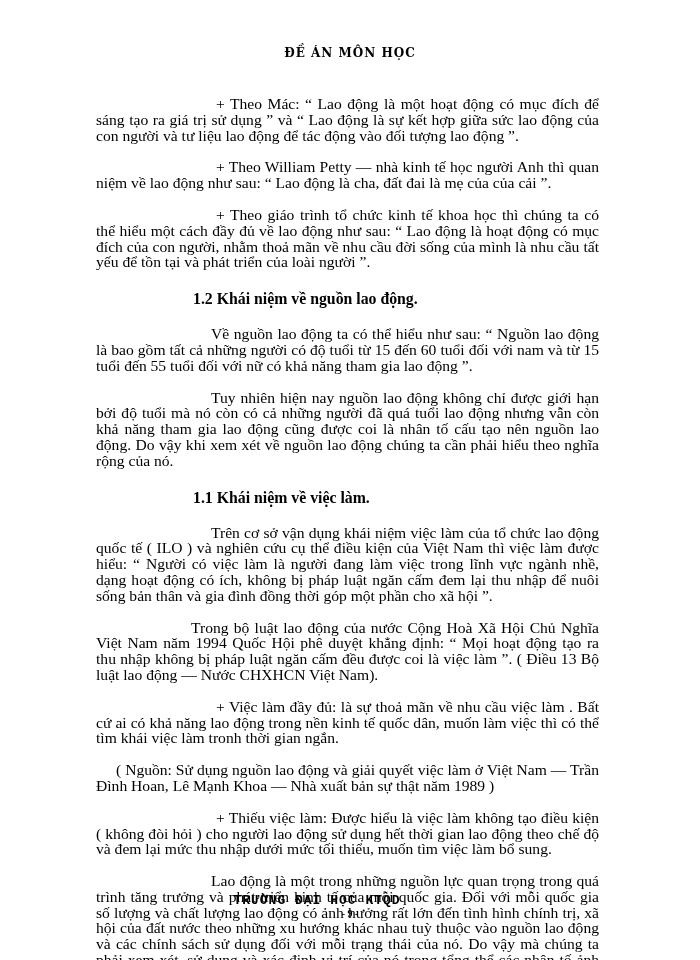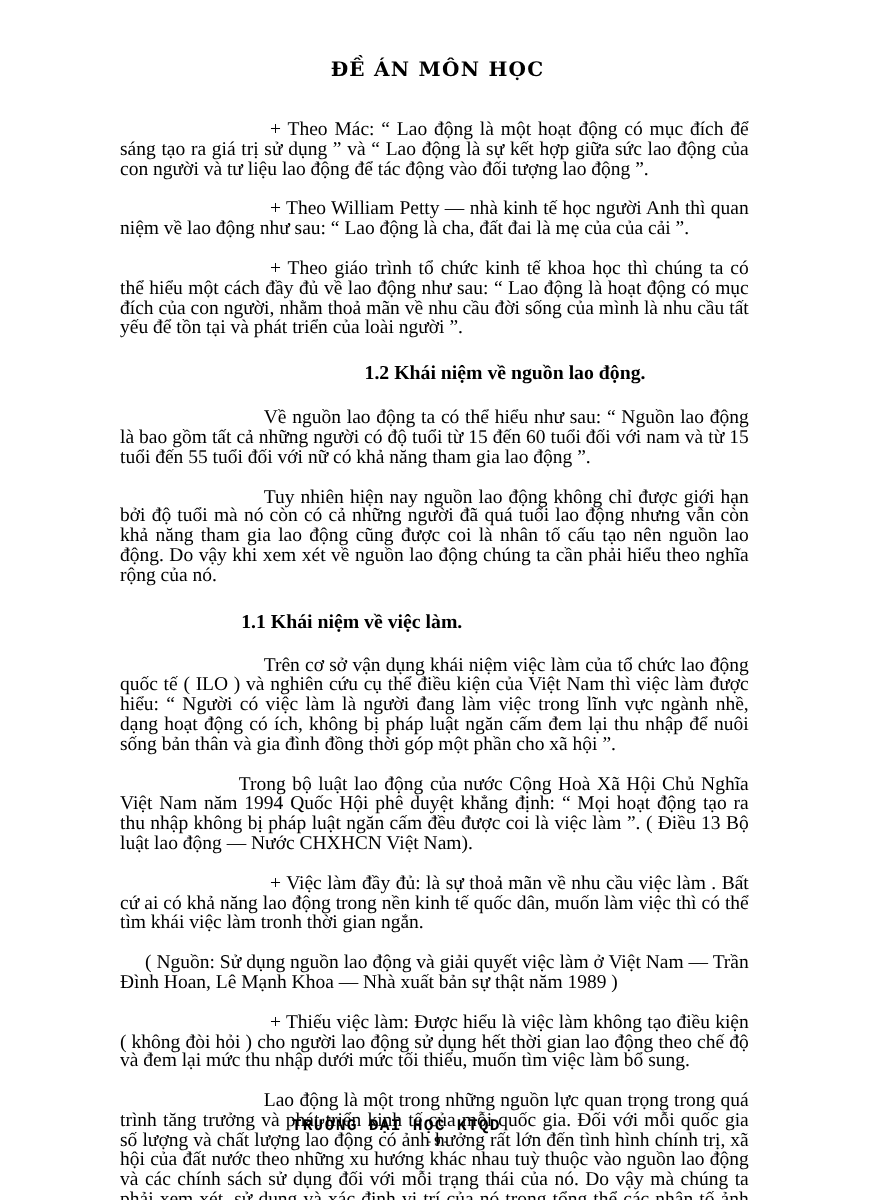--- a/index.html
+++ b/index.html
@@ -1,28 +1,28 @@
 <!DOCTYPE html>
 <html><head>
 <meta charset="utf-8">
 <style>
   html, body { margin: 0; padding: 0; background: #ffffff; }
   body { width: 700px; height: 960px; position: relative; overflow: hidden;
          font-family: "Liberation Serif", "DejaVu Serif", serif; color: #000; }
   .header { position: absolute; top: 46px; left: 0; width: 700px; text-align: center;
-            font-family: "DejaVu Serif", serif; font-weight: bold; font-size: 16px;
+            font-family: "DejaVu Serif", serif; font-weight: bold; font-size: 12px;
             letter-spacing: 1px; font-variant: small-caps; }
   .page { position: absolute; left: 80px; top: 80px; width: 535px; }
   p { margin: 16px; font-size: 15.6px; line-height: 15.8px; text-align: justify; }
   .ind1 { text-indent: 115px; }
   .ind2 { text-indent: 95px; }
   .ind3 { text-indent: 120px; }
   .ind4 { text-indent: 20px; }
   h2 { margin: 0; font-size: 15.8px; font-weight: bold; line-height: 18px; }
-  .h12 { margin: 20px 0 18px 113px; text-align: center; }
+  .h12 { margin: 20px 0 18px 113px; }
   .h13 { margin: 20px 0 18px 113px; }
   .h2s { margin: 22px 0 18px 80px; }
   .footer { position: absolute; top: 893px; left: 0; width: 634px; text-align: center;
             font-family: Liberation Mono, monospace; font-weight: bold; font-size: 13px;
             letter-spacing: 1px; }
   .pagenum { position: absolute; top: 908px; left: 0; width: 700px; text-align: center;
              font-size: 10px; font-weight: bold; }
 </style>
 </head>
 <body>

